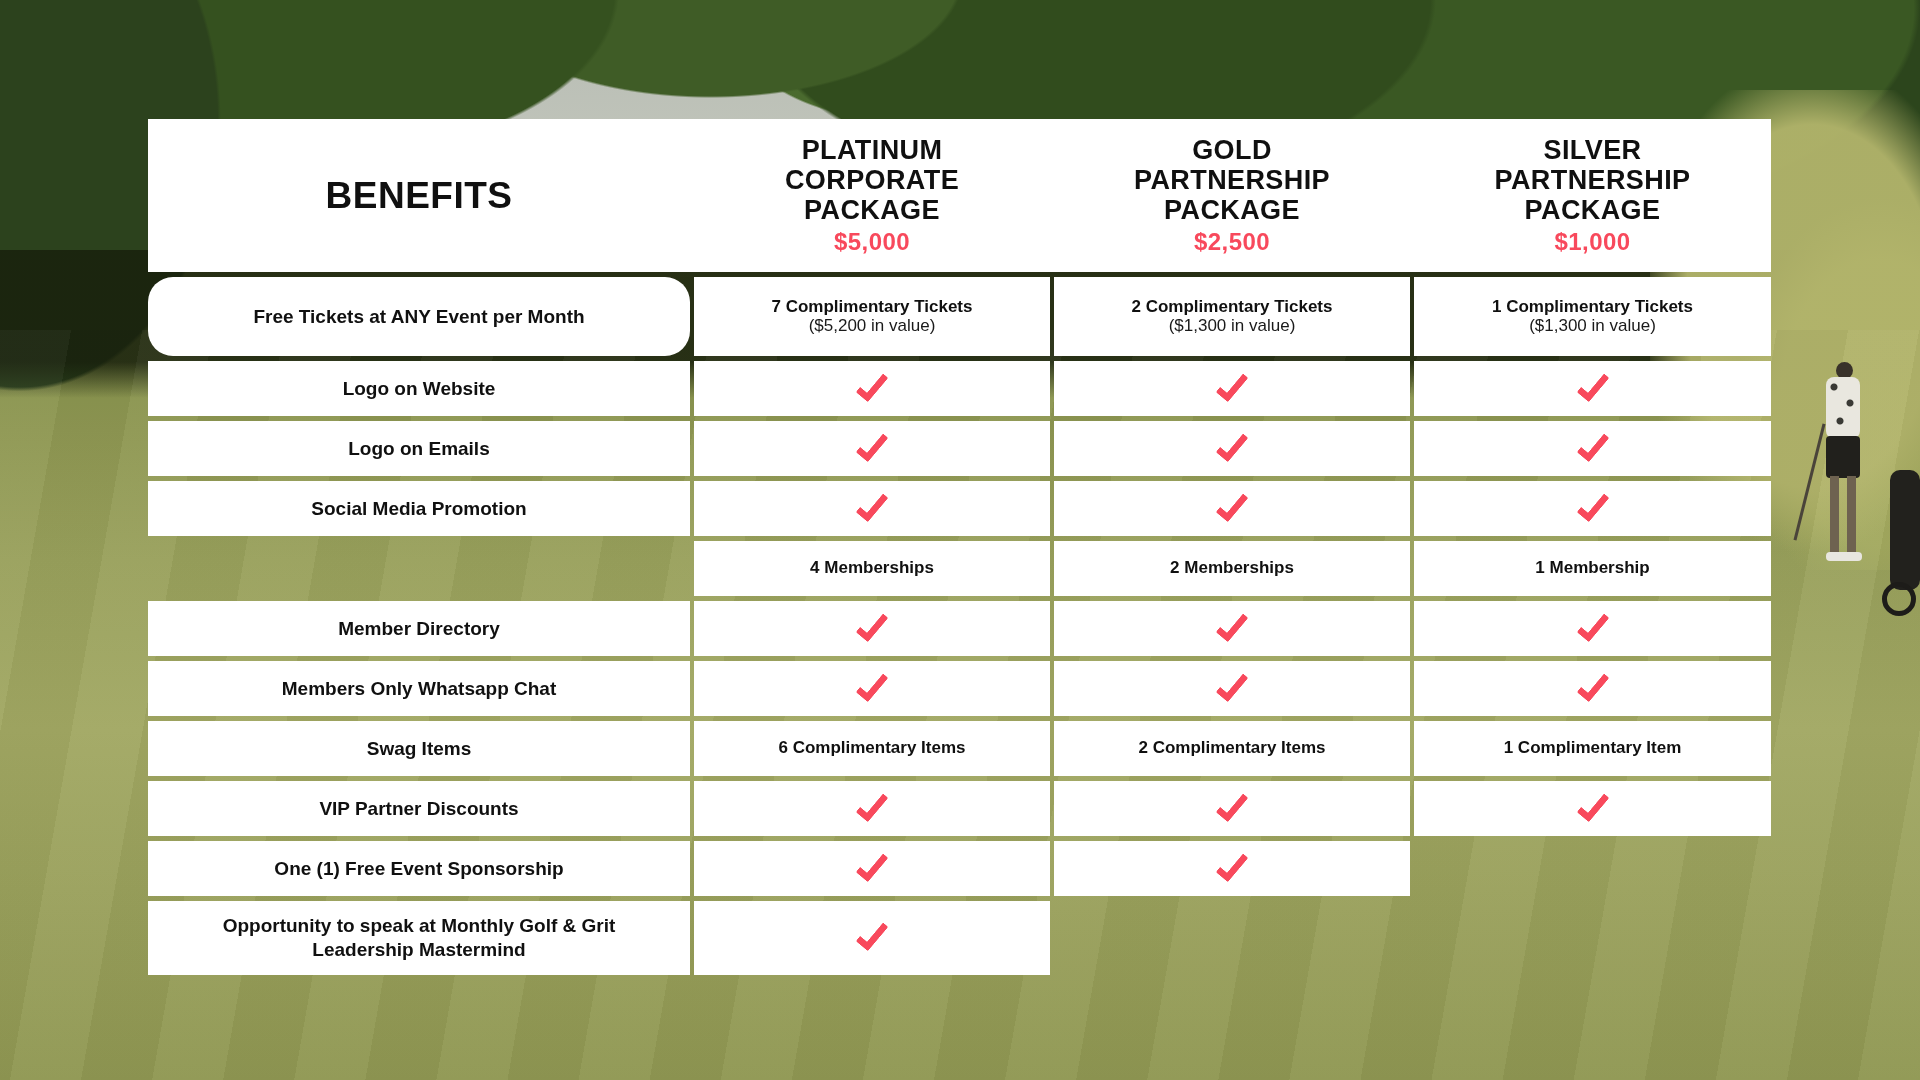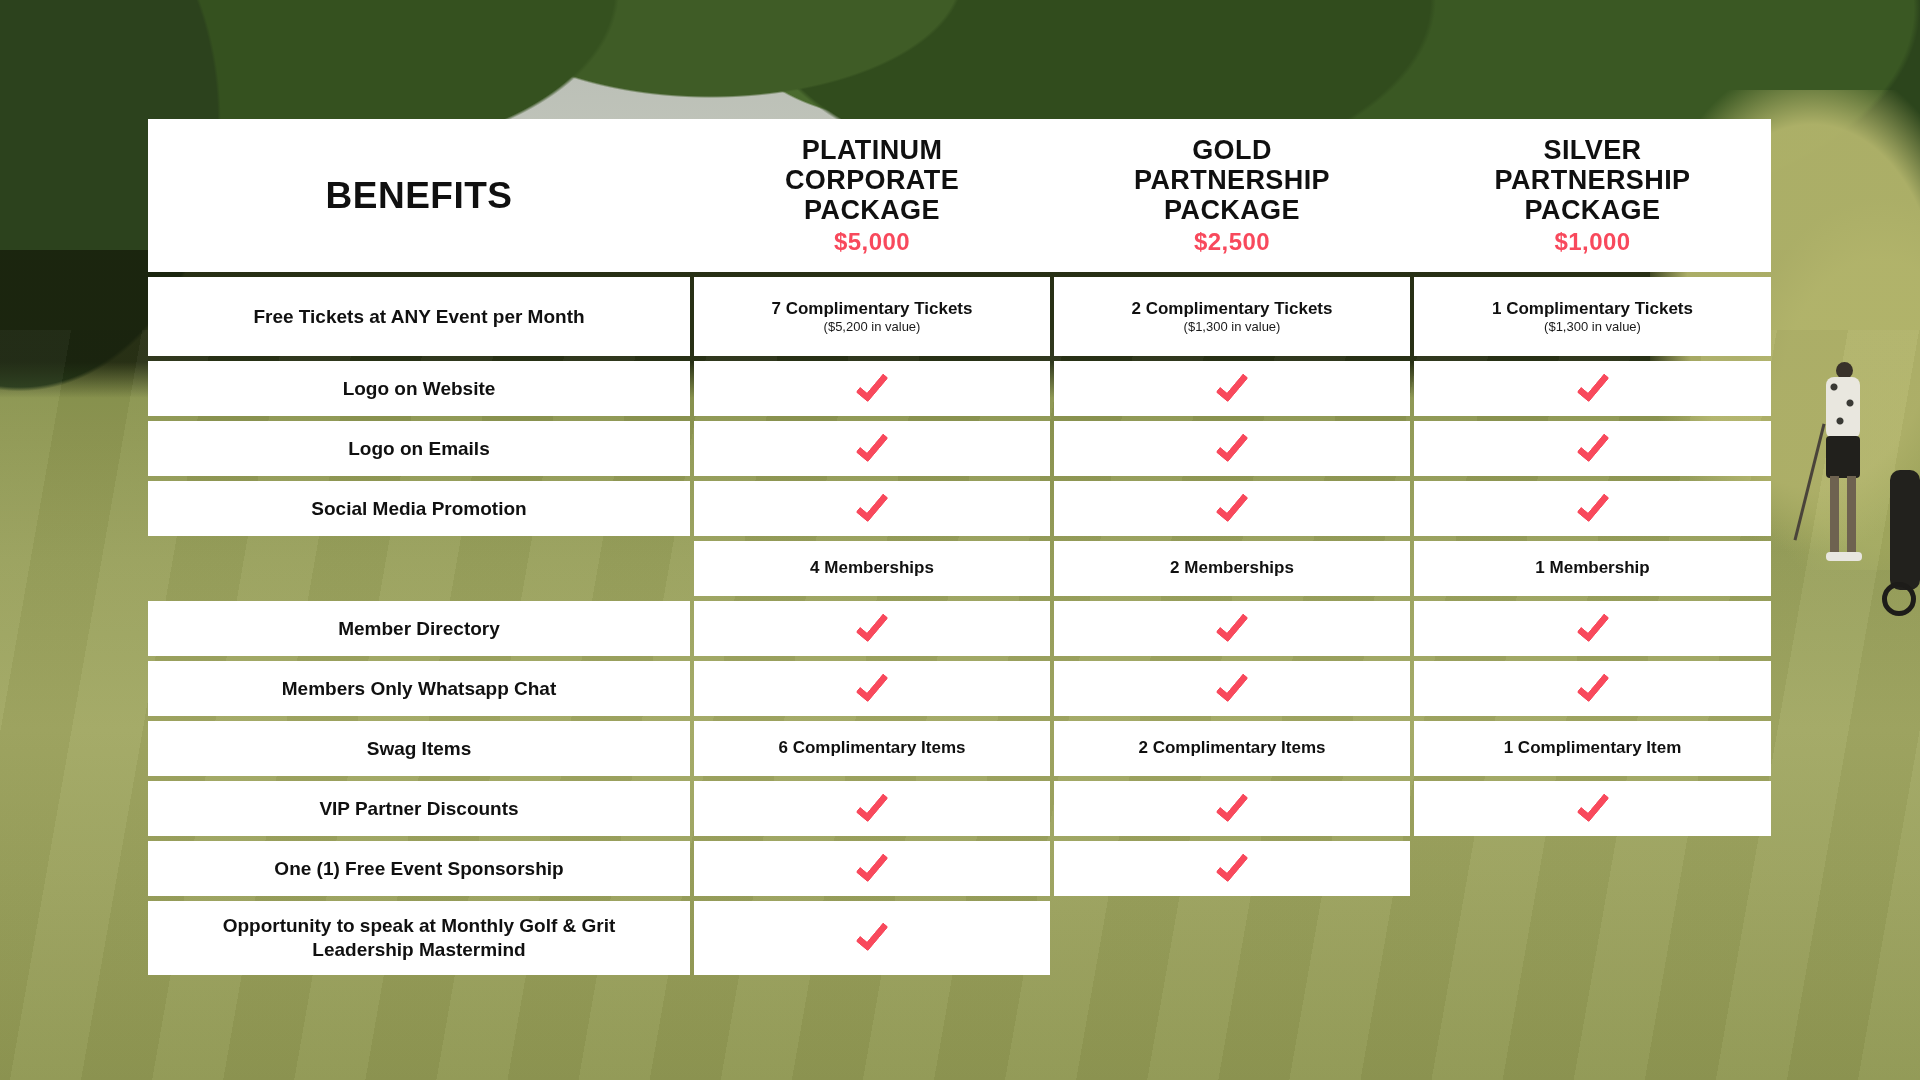--- a/index.html
+++ b/index.html
@@ -98,21 +98,21 @@
   }
   .cell{
     background:#ffffff;
     display:flex;flex-direction:column;align-items:center;justify-content:center;
     text-align:center;padding:2px 14px;
   }
   .label-cell span{
     font-size:19px;font-weight:700;color:var(--ink);line-height:1.25;max-width:480px;
   }
   .vtext{font-size:17px;font-weight:700;color:var(--ink);line-height:1.2;}
-  .vsub{font-size:13px;font-weight:400;color:#1a1a1a;line-height:1.1;}
+  .vsub{font-size:17px;font-weight:400;color:#1a1a1a;line-height:1.1;}
   .check{
     display:block;width:16px;height:32px;
     border:solid var(--accent);border-width:0 7px 7px 0;border-radius:2px;
     transform:rotate(40deg);margin-top:-8px;
   }
 </style>
 </head>
 <body>
 
 <div class="scene">
@@ -152,21 +152,21 @@
 PACKAGE</div>
       <div class="pkg-price">$2,500</div>
     </div>
     <div class="hcell">
       <div class="pkg-title">SILVER
 PARTNERSHIP
 PACKAGE</div>
       <div class="pkg-price">$1,000</div>
     </div>
   </div>
-<div class="cell label-cell" style="grid-area: 2 / 1;">
+<div class="cell label-cell" style="grid-area: 2 / 1; border-radius: 25px;">
       <span>Free Tickets at ANY Event per Month</span>
     </div>
     <div class="cell value-cell" style="grid-area: 2 / 2;">
       <div class="vtext">7 Complimentary Tickets</div>
       <div class="vsub">($5,200 in value)</div>
     </div>
     <div class="cell value-cell" style="grid-area: 2 / 3;">
       <div class="vtext">2 Complimentary Tickets</div>
       <div class="vsub">($1,300 in value)</div>
     </div>

